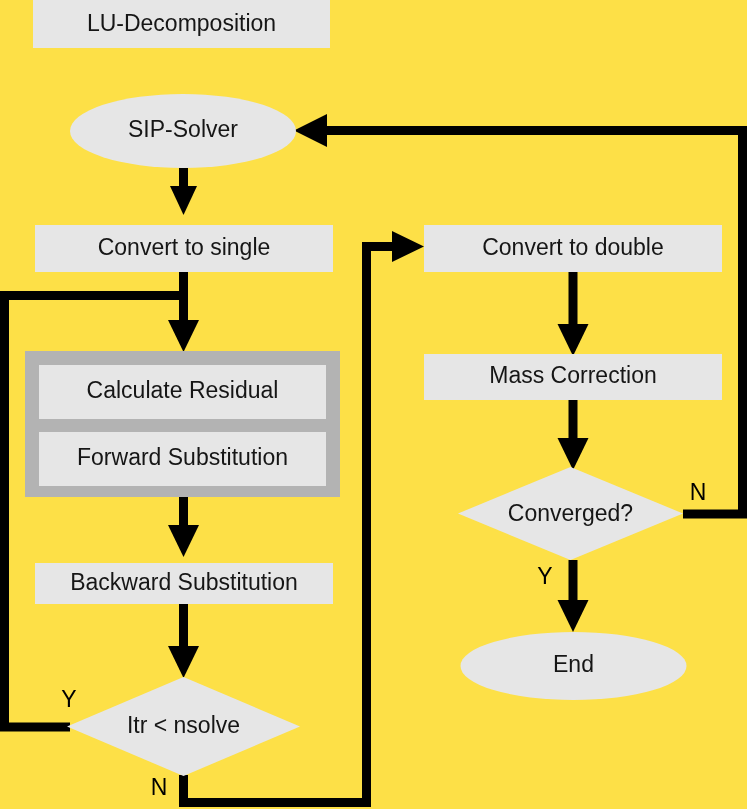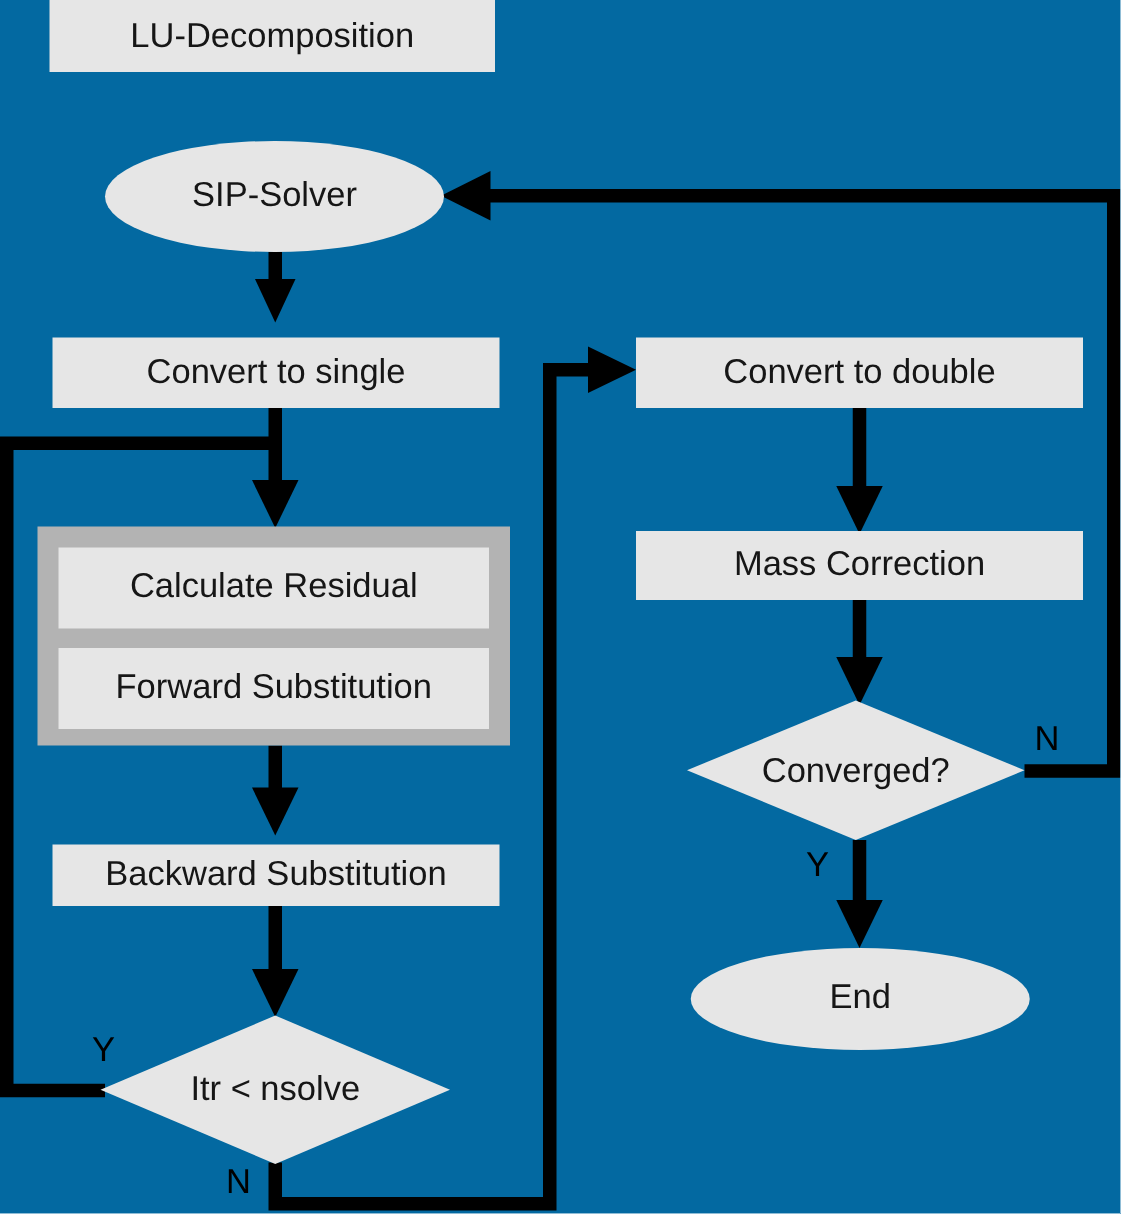--- a/index.html
+++ b/index.html
@@ -10,21 +10,21 @@
   body {
     width: 747px;
     height: 809px;
     font-family: "Liberation Sans", sans-serif;
     overflow: hidden;
   }
   #flowchart-root {
     position: relative;
     width: 747px;
     height: 809px;
-    background: #0369a1;
+    background: #fde047;
   }
   svg#flow-svg {
     display: block;
     width: 747px;
     height: 809px;
   }
   .node-text {
     font-family: "Liberation Sans", sans-serif;
     font-size: 23px;
     fill: #161616;

